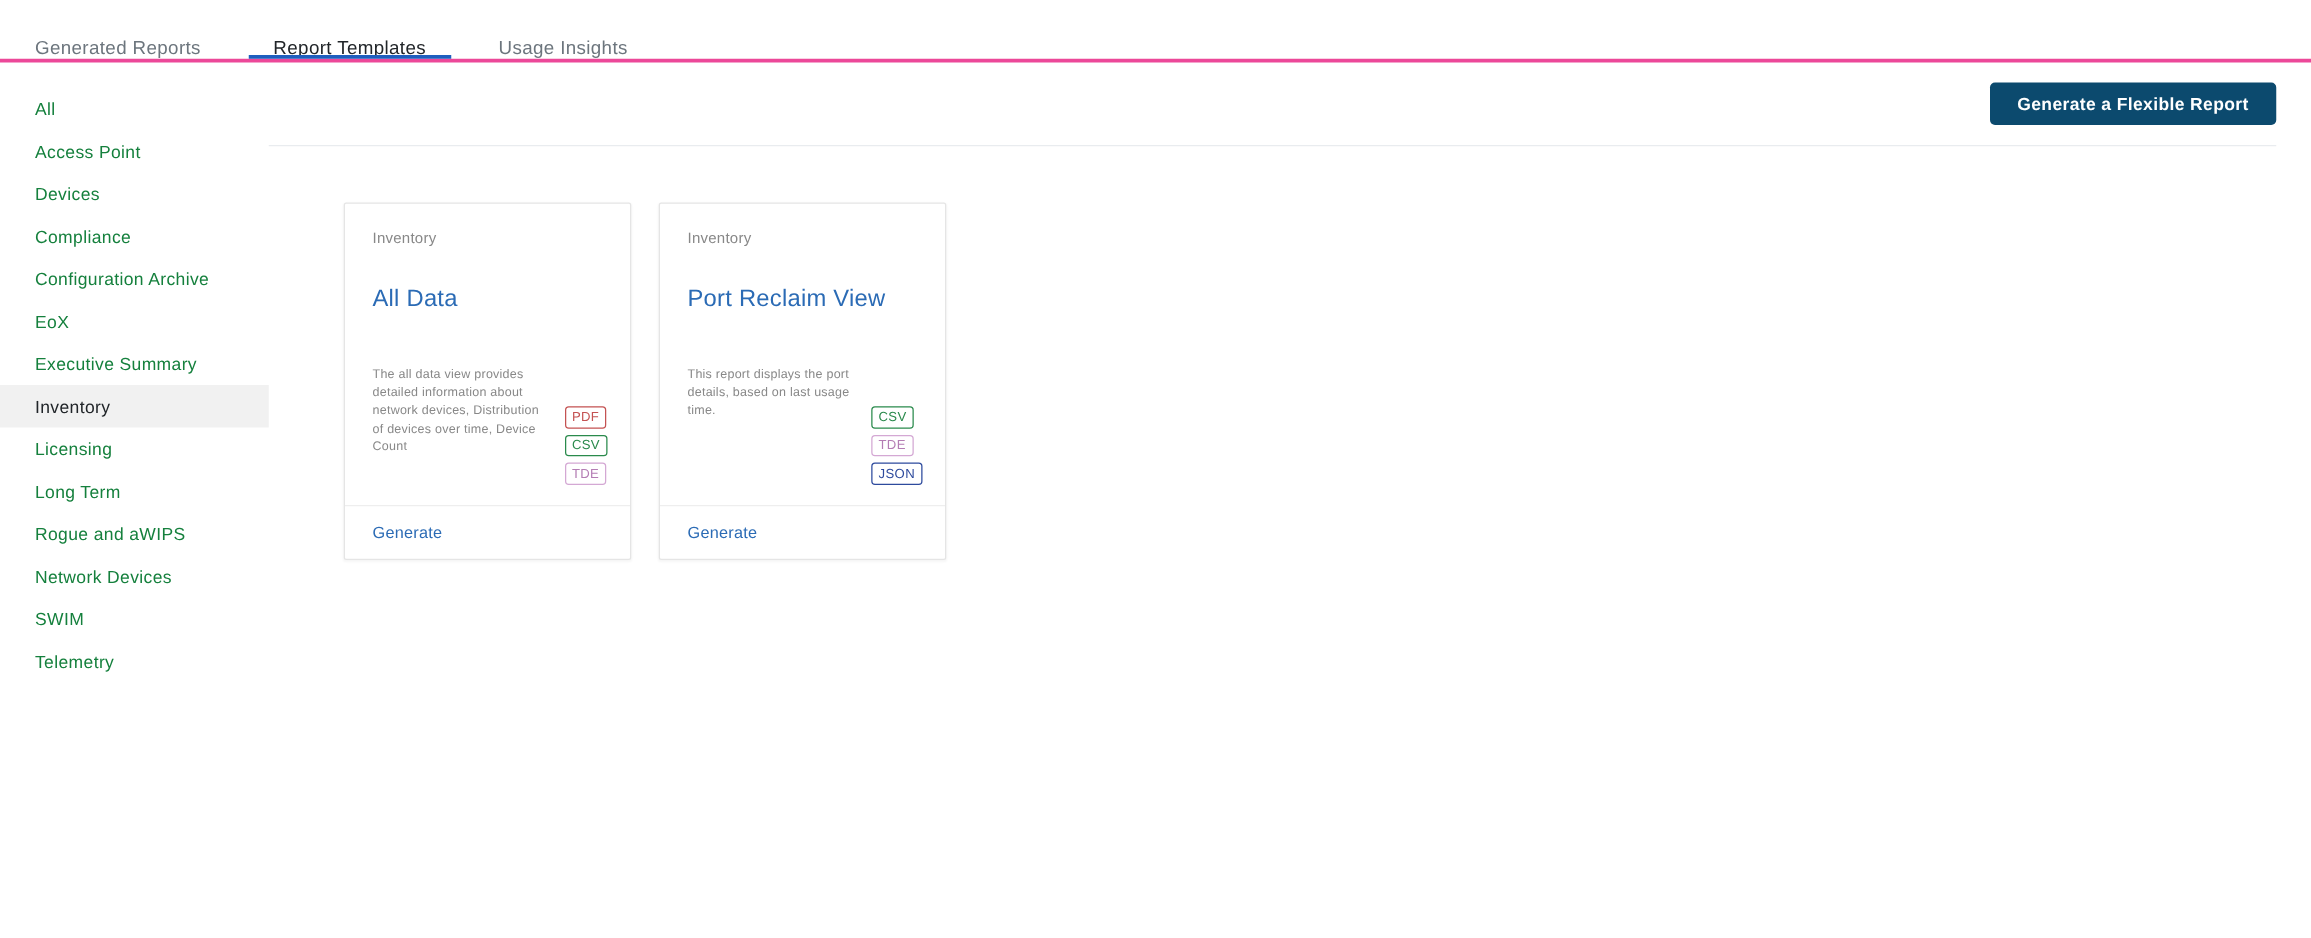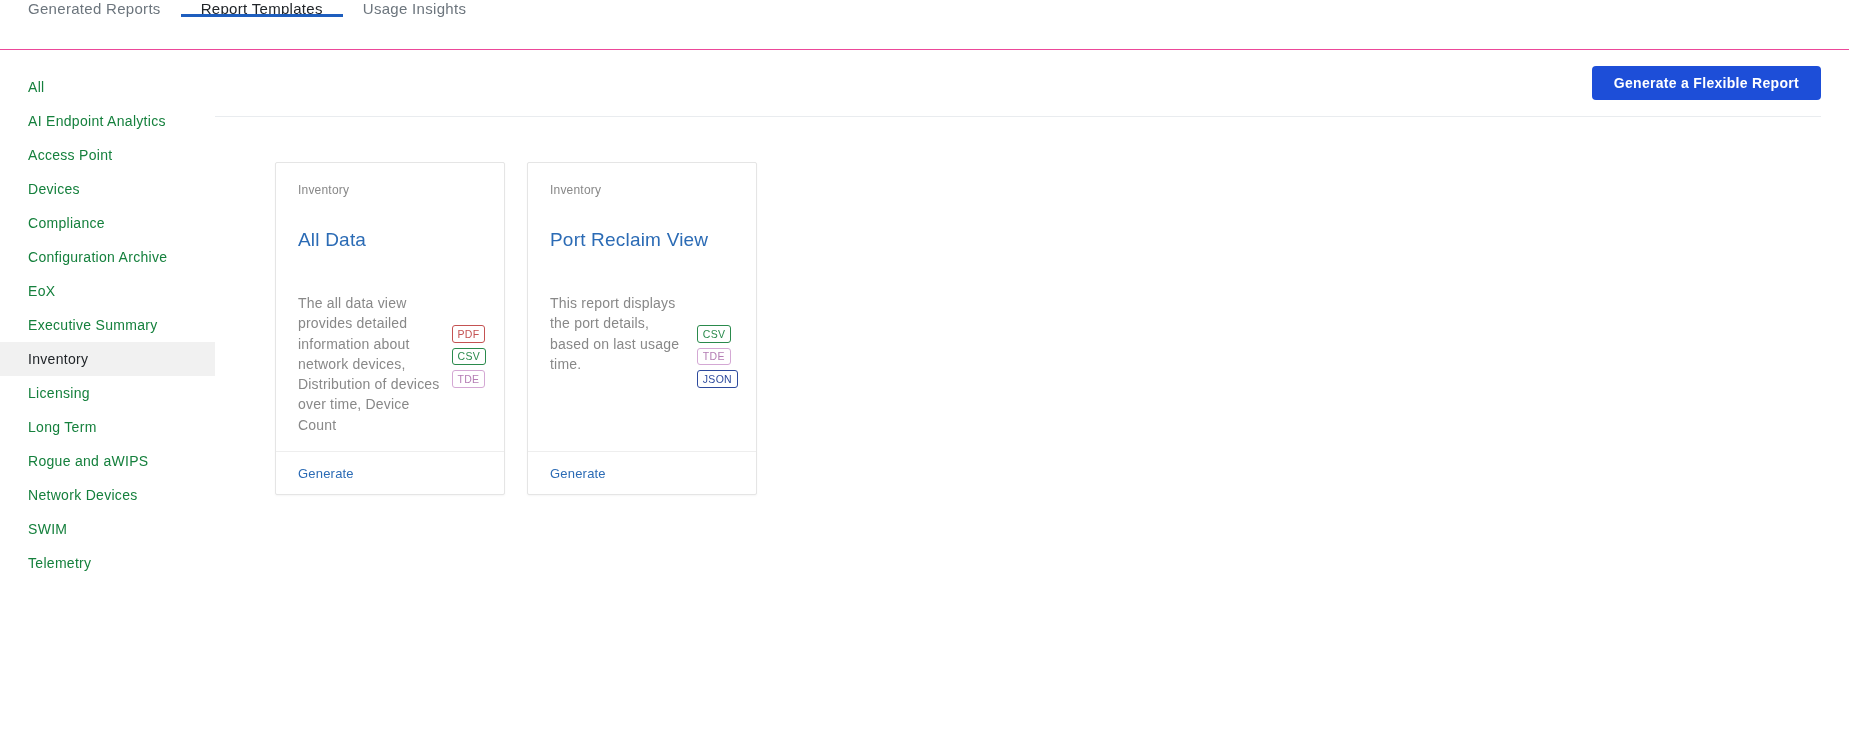--- a/index.html
+++ b/index.html
@@ -8,24 +8,25 @@
   padding: 0;
 }
 body {
   font-family: -apple-system, BlinkMacSystemFont, "Segoe UI", Helvetica, Arial, sans-serif;
   background: #ffffff;
   color: #212529;
   width: 1849px;
 }
 .tabs-bar {
   display: flex;
-  border-bottom: 1px solid #ec4899;
+  border-bottom: 3px solid #ec4899;
   padding: 0 28px;
   height: 50px;
-  align-items: flex-start;
+  align-items: flex-end;
+  gap: 18px;
 }
 .tab {
   padding: 0 20px;
   display: flex;
   align-items: center;
   color: #6c757d;
   font-size: 15px;
   cursor: pointer;
   position: relative;
   letter-spacing: 0.3px;
@@ -68,21 +69,21 @@
   flex: 1;
   padding-right: 28px;
 }
 .content-header {
   display: flex;
   justify-content: flex-end;
   padding: 16px 0;
   border-bottom: 1px solid #e9ecef;
 }
 .primary-btn {
-  background: #1d4ed8;
+  background: #0c4a6e;
   color: #ffffff;
   border: none;
   border-radius: 4px;
   padding: 9px 22px;
   font-size: 14px;
   font-weight: 600;
   cursor: pointer;
   letter-spacing: 0.3px;
 }
 .cards-area {
@@ -117,21 +118,21 @@
   letter-spacing: 0.2px;
   margin-top: 32px;
 }
 .card-row {
   display: flex;
   justify-content: space-between;
   align-items: flex-start;
   gap: 10px;
 }
 .card-desc {
-  font-size: 14px;
+  font-size: 10px;
   color: #888;
   line-height: 1.45;
   letter-spacing: 0.2px;
   flex: 1;
 }
 .badge-col {
   display: flex;
   flex-direction: column;
   gap: 5px;
   align-items: flex-start;
@@ -165,21 +166,20 @@
 
 <div class="tabs-bar">
   <div class="tab">Generated Reports</div>
   <div class="tab active">Report Templates</div>
   <div class="tab">Usage Insights</div>
 </div>
 
 <div class="main">
   <div class="sidebar">
     <div class="sidebar-item">All</div>
-    <div class="sidebar-item">AI Endpoint Analytics</div>
     <div class="sidebar-item">Access Point</div>
     <div class="sidebar-item">Devices</div>
     <div class="sidebar-item">Compliance</div>
     <div class="sidebar-item">Configuration Archive</div>
     <div class="sidebar-item">EoX</div>
     <div class="sidebar-item">Executive Summary</div>
     <div class="sidebar-item selected">Inventory</div>
     <div class="sidebar-item">Licensing</div>
     <div class="sidebar-item">Long Term</div>
     <div class="sidebar-item">Rogue and aWIPS</div>

